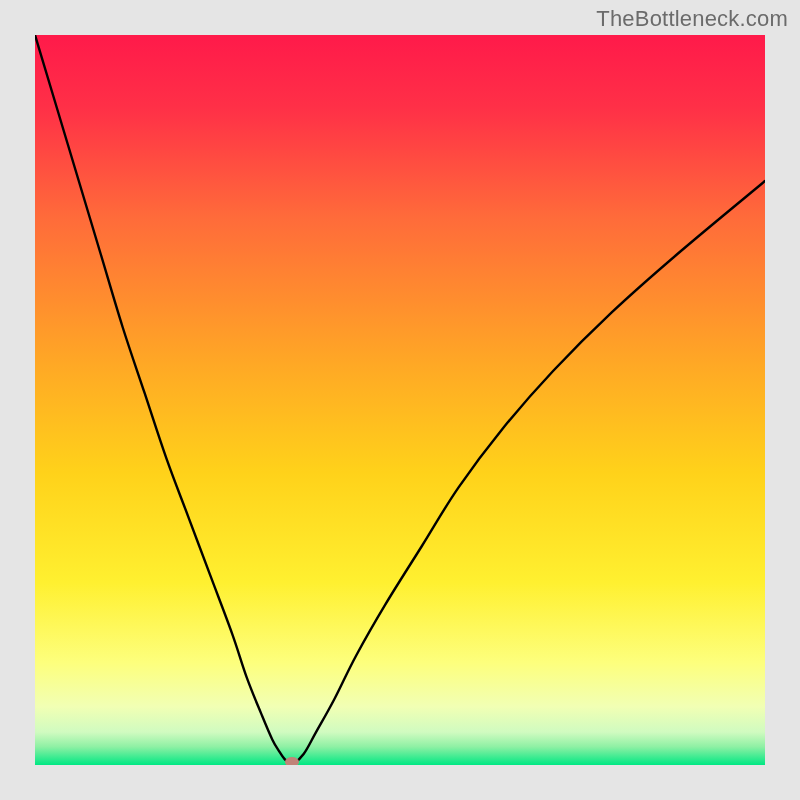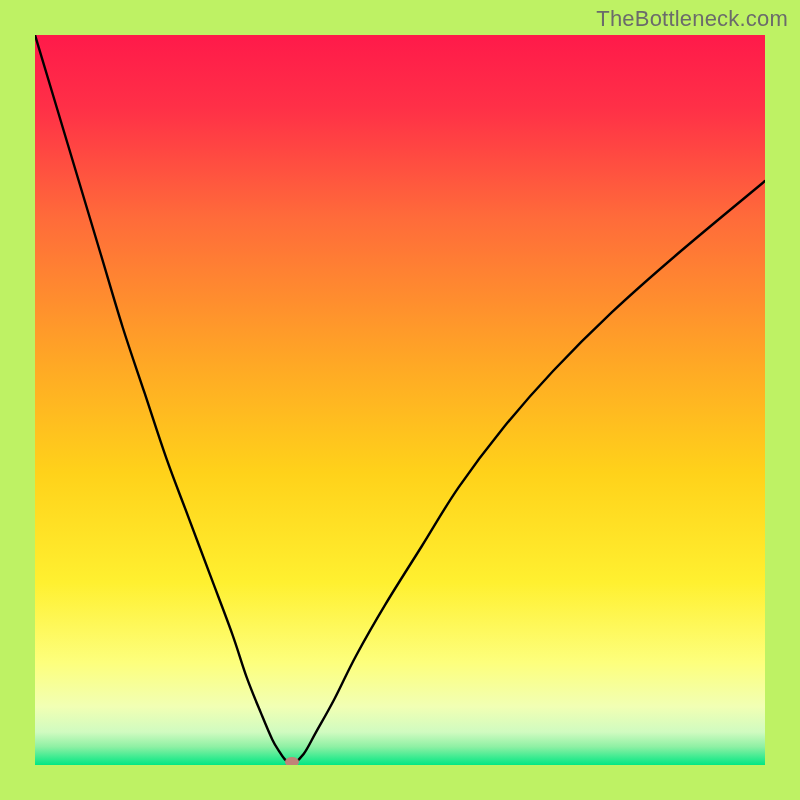--- a/index.html
+++ b/index.html
@@ -8,21 +8,21 @@
     width: 800px;
     height: 800px;
     background: #000;
     overflow: hidden;
     font-family: Arial, Helvetica, sans-serif;
   }
   .stage {
     position: relative;
     width: 800px;
     height: 800px;
-    background: #bef264;
+    background: #e5e5e5;
   }
   .watermark {
     position: absolute;
     top: 6px;
     right: 12px;
     color: #6b6b6b;
     font-size: 22px;
     font-weight: 500;
     letter-spacing: 0.2px;
     z-index: 10;

